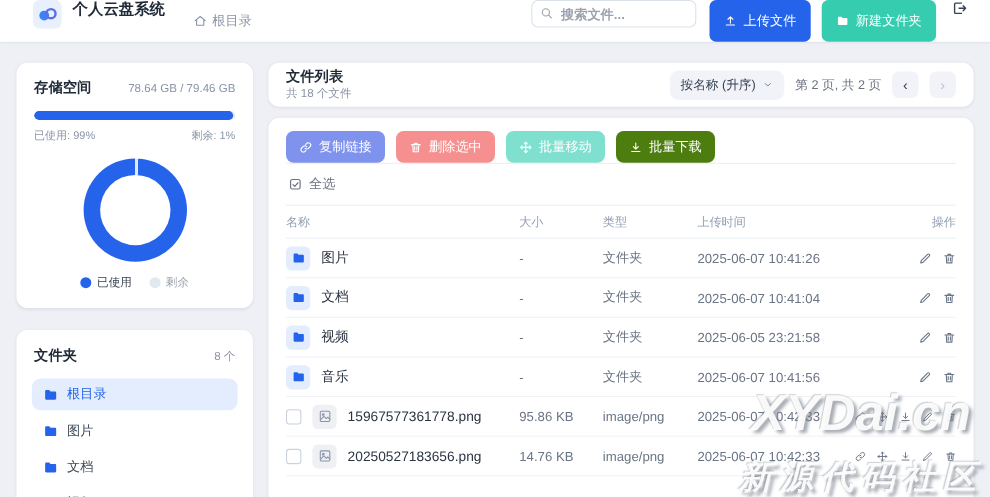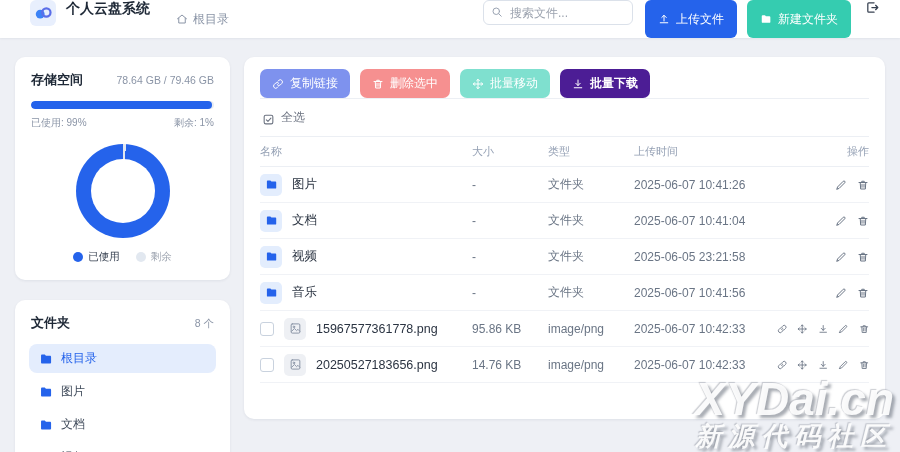--- a/index.html
+++ b/index.html
@@ -9,21 +9,21 @@
 
   
   .navbar { height:38px; background:#fff; display:flex; padding:0 20px 0 30px; box-shadow:0 1px 2px rgba(20,30,60,.06); position:relative; z-index:5; }
   .logo-box { width:26px; height:26px; background:#e8effd; border-radius:6px; display:flex; align-items:center; justify-content:center; }
   .app-title { font-size:14px; font-weight:bold; color:#1f2937; margin-left:10px; }
   .breadcrumb { display:flex; align-items:center; gap:5px; margin-left:26px; color:#8a94a6; font-size:12px; }
   .breadcrumb .ic { width:12px; height:12px; }
   .nav-spacer { flex:1; }
   .search-box { position:relative; width:150px; }
   .search-box .ic { position:absolute; left:8px; top:6px; width:12px; height:12px; color:#9aa3b2; }
-  .search-box input { width:100%; height:25px; border:1px solid #dbe1ea; border-radius:6px; padding:0 8px 0 26px; font-size:12px; color:#374151; outline:none; font-family:inherit; }
+  .search-box input { width:100%; height:25px; border:1px solid #dbe1ea; border-radius:6px; padding:0 8px 0 26px; font-size:12px; color:#374151; outline:none; font-family:inherit;font-weight:bold; }
   .search-box input::placeholder { color:#9ca3af; }
   .btn { display:inline-flex; align-items:center; gap:6px; border:none; border-radius:6px; color:#fff; font-size:12px; padding:6px 13px; cursor:pointer; font-family:inherit; white-space:nowrap; }
   .btn .ic { width:12px; height:12px; }
   .btn-upload { background:#2563eb; margin-left:12px; }
   .btn-newfolder { background:#35ccb0; margin-left:10px; }
   .logout { margin-left:14px; color:#374151; background:none; border:none; cursor:pointer; display:flex; }
   .logout .ic { width:15px; height:15px; }
 
   
   .content { display:flex; gap:14px; padding:19px 15px; align-items:flex-start; }
@@ -62,22 +62,22 @@
   .page-info { font-size:11.5px; color:#6b7280; }
   .pg-btn { width:24px; height:24px; border:none; border-radius:6px; background:#f1f3f8; font-size:13px; cursor:pointer; color:#374151; font-family:inherit; line-height:1; }
   .pg-btn.disabled { color:#b9c2cf; }
 
   .list-body { padding:12px 16px 0; }
   .batch-row { display:flex; gap:10px; border-bottom:1px solid #eceff4; }
   .batch-btn { padding:6px 12px; border-radius:7px; }
   .bb-copy { background:#7e92ee; }
   .bb-del { background:#f69090; }
   .bb-move { background:#7fe0cf; }
-  .bb-dl { background:#4c1d95;font-weight:bold; }
-  .selectall-row { display:flex; align-items:flex-end; gap:6px; padding:10px 2px; font-size:12px; color:#6b7280; border-bottom:1px solid #eceff4; cursor:pointer; }
+  .bb-dl { background:#4d7c0f; }
+  .selectall-row { display:flex; align-items:center; gap:6px; padding:10px 2px; font-size:12px; color:#6b7280; border-bottom:1px solid #eceff4; cursor:pointer; }
   .selectall-row .ic { width:13px; height:13px; color:#6b7280; }
 
   .table { font-size:12px; }
   .trow { display:grid; grid-template-columns:212px 76px 86px 1fr 92px; align-items:center; height:36px; border-bottom:1px solid #f0f2f6; }
   .trow:last-child { border-bottom:none; }
   .thead { height:30px; font-size:11px; color:#94a0b4; border-bottom:1px solid #eceff4; }
   .cell-name { display:flex; align-items:center; gap:10px; min-width:0; }
   .cell-name .fname { color:#2b3442; font-size:12.5px; white-space:nowrap; overflow:hidden; text-overflow:ellipsis; }
   .cell-dim { color:#6a7585; }
   .cell-actions { display:flex; justify-content:flex-end; gap:10px; color:#6a7585; }
@@ -86,21 +86,21 @@
   .chk { width:14px; height:14px; border:1px solid #c9d2de; border-radius:3px; background:#fff; flex:none; cursor:pointer; }
   .ficon { width:22px; height:22px; border-radius:5px; flex:none; display:flex; align-items:center; justify-content:center; }
   .ficon.folder { background:#e3edfd; color:#2563eb; }
   .ficon.folder .ic { width:13px; height:13px; fill:#2563eb; stroke:none; }
   .ficon.image { background:#eef0f4; color:#8a94a6; }
   .ficon.image .ic { width:13px; height:13px; stroke-width:1.8; }
 
   
   .watermark { position:absolute; right:6px; bottom:0; text-align:center; z-index:9; pointer-events:none; font-style:italic; font-weight:800; color:rgba(255,255,255,.92); }
   .wm1 { font-size:46px; line-height:1; text-shadow:3px 3px 3px rgba(110,116,128,.6), -1px -1px 1px rgba(110,116,128,.35); }
-  .wm2 { font-size:26px; line-height:1.15; letter-spacing:7px; text-shadow:3px 3px 3px rgba(110,116,128,.6), -1px -1px 1px rgba(110,116,128,.35); }
+  .wm2 { font-size:30px; line-height:1.15; letter-spacing:7px; text-shadow:3px 3px 3px rgba(110,116,128,.6), -1px -1px 1px rgba(110,116,128,.35);margin-top:20px; }
 </style>
 </head>
 <body>
 
 <svg width="0" height="0" style="position:absolute">
   <symbol id="i-home" viewBox="0 0 24 24">
       <path d="M3 11.5 12 4l9 7.5M5.5 10.5V20h13v-9.5"></path>
     </symbol>
   <symbol id="i-search" viewBox="0 0 24 24">
       <circle cx="10.5" cy="10.5" r="6.5"></circle>
@@ -247,20 +247,37 @@
             </svg>
           <span>视频</span>
         </div>
 
       </div>
     </section>
   </aside>
 
   <main class="main">
 
+    <section class="card list-header">
+      <div>
+        <div class="lh-title">文件列表</div>
+        <div class="lh-sub">共 18 个文件</div>
+      </div>
+      <div class="lh-right">
+        <button class="sort-chip">
+          <span>按名称 (升序)</span>
+          <svg class="ic">
+              <use href="#i-chev-down"></use>
+            </svg>
+        </button>
+        <span class="page-info">第 2 页, 共 2 页</span>
+        <button class="pg-btn">‹</button>
+        <button class="pg-btn disabled">›</button>
+      </div>
+    </section>
 
     <section class="card list-body">
 
       <div class="batch-row">
         <button class="btn batch-btn bb-copy">
           <svg class="ic">
               <use href="#i-link"></use>
             </svg>
           <span>复制链接</span>
         </button>

